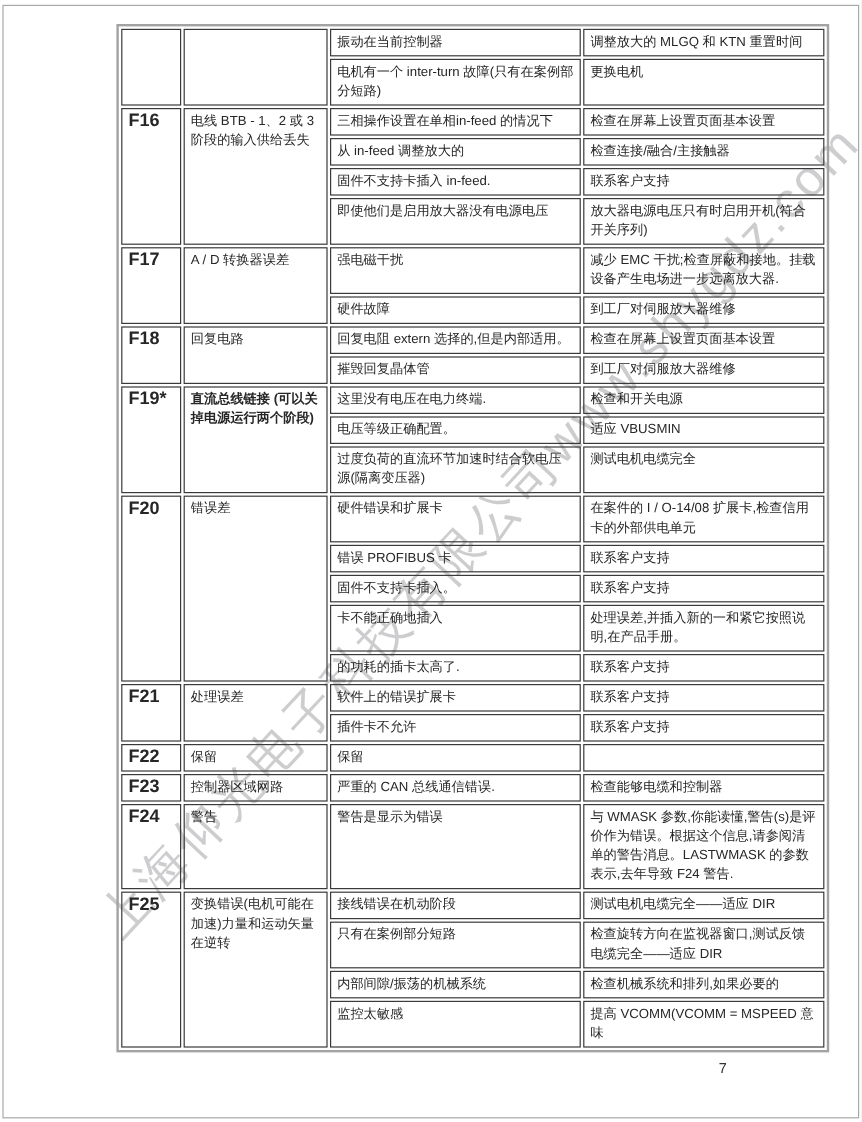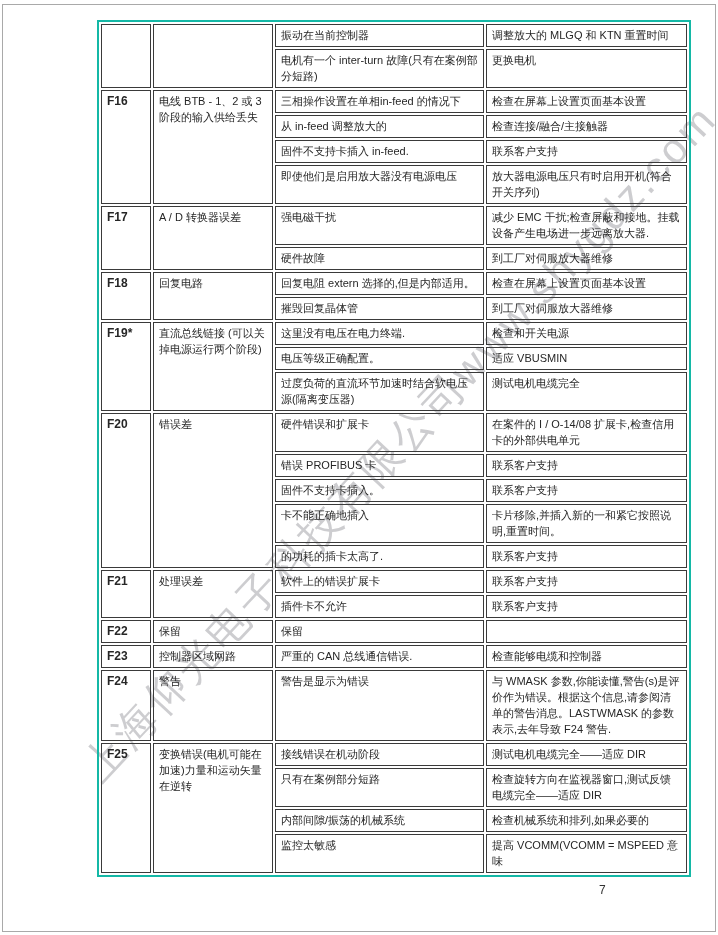--- a/index.html
+++ b/index.html
@@ -13,29 +13,29 @@
   }
   .watermark{
     position:absolute;left:70px;top:755px;
     transform:rotate(-47deg);transform-origin:0 0;
     font-size:42px;letter-spacing:3px;white-space:nowrap;
     color:#a6a6aa;opacity:.55;z-index:1;pointer-events:none;
   }
   table.fault-table{
     position:absolute;left:97px;top:20px;width:584px;z-index:2;
     border-collapse:separate;border-spacing:2px;table-layout:fixed;
-    border:2px solid #14b8a6;background:transparent;
+    border:2px solid #a3a3a3;background:transparent;
   }
   td{
     border:1px solid #3a3a3a;padding:2px 5px 3px 5px;
     font-size:11px;line-height:16px;vertical-align:top;
     overflow-wrap:anywhere;background:transparent;
   }
-  td.code{font-weight:bold;font-size:12px;}
-  td.desc.desc-bold{font-weight:normal;}
+  td.code{font-weight:bold;font-size:15px;}
+  td.desc.desc-bold{font-weight:bold;}
   .page-number{
     position:absolute;left:599px;top:883px;font-size:12px;color:#333;z-index:2;
   }
 </style>
 </head>
 <body>
 
 <div class="page">
   <div class="frame"></div>
 
@@ -120,21 +120,21 @@
         <tr>
           <td class="cause">错误 PROFIBUS 卡</td>
           <td class="remedy">联系客户支持</td>
         </tr>
         <tr>
           <td class="cause">固件不支持卡插入。</td>
           <td class="remedy">联系客户支持</td>
         </tr>
         <tr>
           <td class="cause">卡不能正确地插入</td>
-          <td class="remedy">卡片移除,并插入新的一和紧它按照说明,重置时间。</td>
+          <td class="remedy">处理误差,并插入新的一和紧它按照说明,在产品手册。</td>
         </tr>
         <tr>
           <td class="cause">的功耗的插卡太高了.</td>
           <td class="remedy">联系客户支持</td>
         </tr>
         <tr>
           <td class="code" rowspan="2">F21</td>
           <td class="desc" rowspan="2">处理误差</td>
           <td class="cause">软件上的错误扩展卡</td>
           <td class="remedy">联系客户支持</td>

